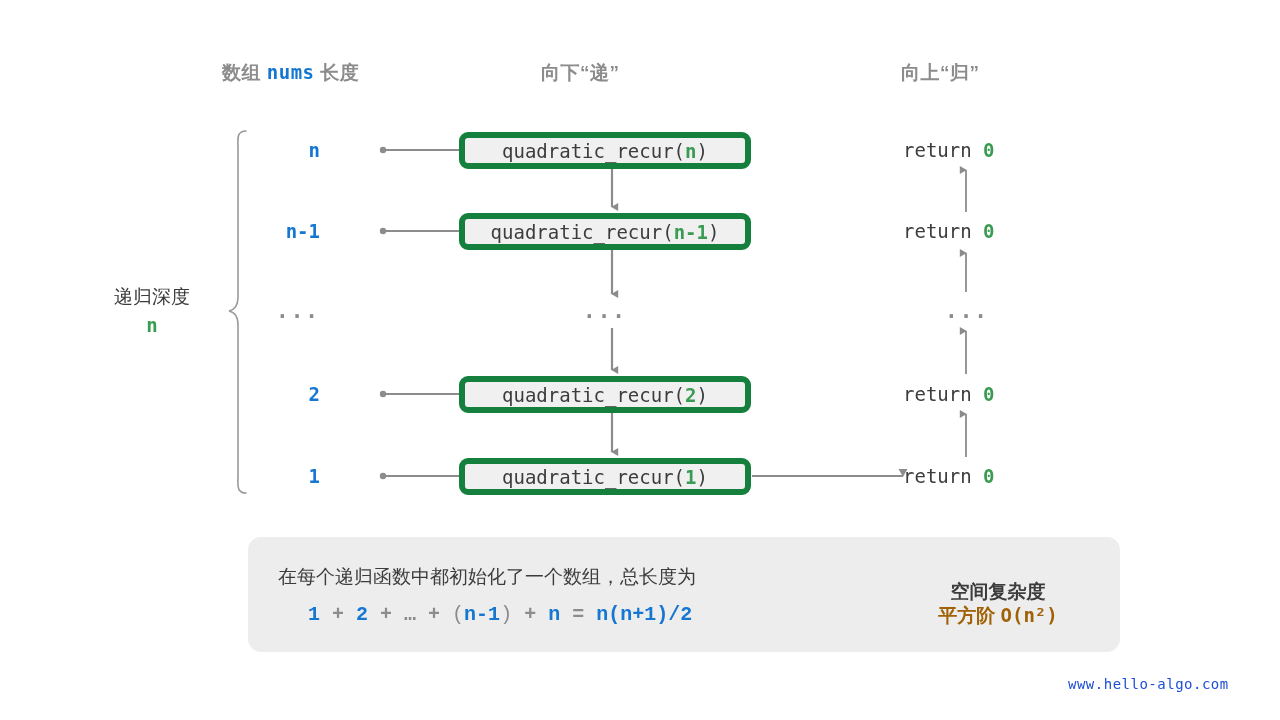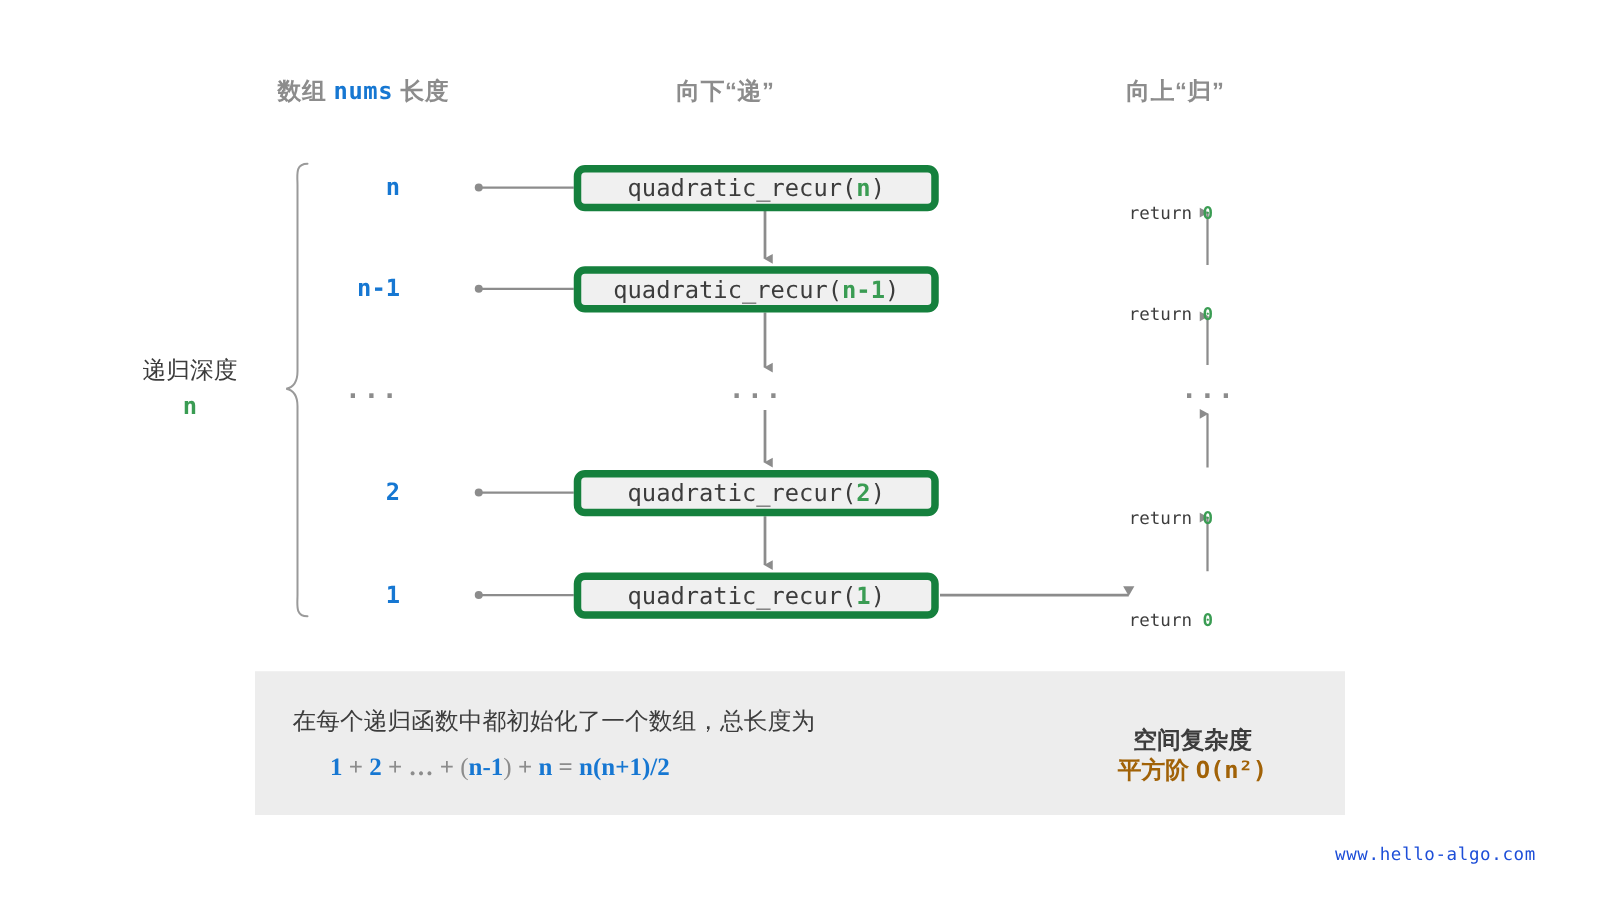--- a/index.html
+++ b/index.html
@@ -73,24 +73,23 @@
     align-items: center;
     justify-content: center;
     white-space: nowrap;
     letter-spacing: 0px;
   }
   .callbox .arg { color: #3a9c53; font-weight: bold; }
 
   
   .ret {
     font-family: "DejaVu Sans Mono", monospace;
-    font-size: 14px;
-    color: #3c3c3c;
-    white-space: nowrap;
-    margin-top: 24px;
+    font-size: 19px;
+    color: #3c3c3c;
+    white-space: nowrap;
   }
   .ret .zero { color: #3a9c53; font-weight: bold; }
 
   
   .dots {
     color: #8c8c8c;
     font-family: "DejaVu Sans Mono", monospace;
     font-size: 21px;
     font-weight: bold;
     letter-spacing: 2px;
@@ -104,29 +103,30 @@
     font-weight: bold;
     line-height: 1.75;
     text-align: center;
     white-space: nowrap;
   }
 
   
   .summary {
     box-sizing: border-box;
     background: #ededed;
-    border-radius: 0;
+    border-radius: 13px;
+    margin-left: 44px;
   }
   .sum-line1 {
     color: #3c3c3c;
     font-size: 19px;
     white-space: nowrap;
   }
   .sum-formula {
-    font-family: Liberation Serif, serif;
+    font-family: Liberation Mono, monospace;
     font-size: 20px;
     font-weight: bold;
     white-space: nowrap;
     color: #8c8c8c;
   }
   .sum-formula .b { color: #1677d2; }
   .sum-formula .p { color: #8c8c8c; font-weight: normal; }
   .sum-right-title {
     color: #3c3c3c;
     font-size: 19px;

